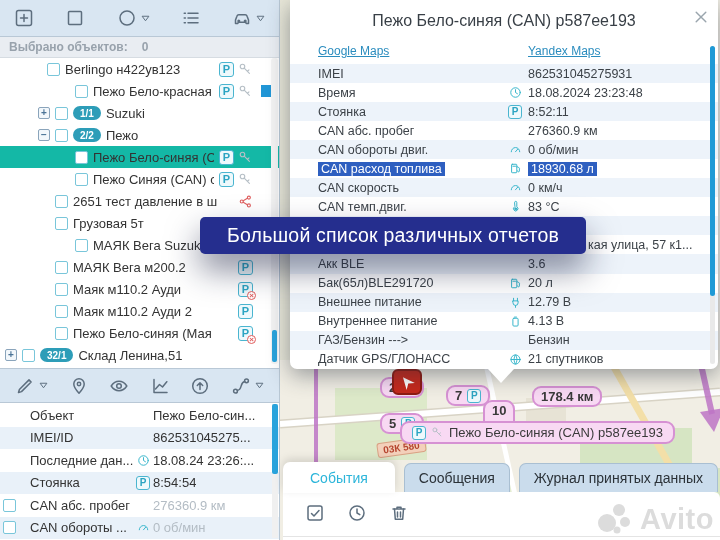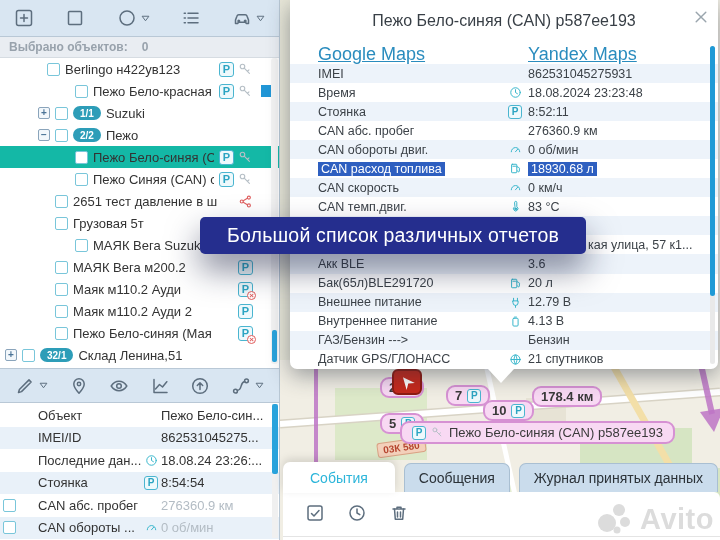--- a/index.html
+++ b/index.html
@@ -58,35 +58,35 @@
 #tree-scroll{position:absolute;right:1px;top:58px;width:7px;height:306px;background:#f3f3f3;border-radius:3px}
 #tree-scroll .thumb{position:absolute;left:1px;width:5px;top:272px;height:32px;background:#29a3dc;border-radius:2px}
 #action-toolbar{position:absolute;left:0;top:368px;width:100%;height:35px;background:#d9e6f2;
   border-top:1px solid #b9c8d6;border-bottom:1px solid #b9c8d6;display:flex;align-items:center;
   justify-content:space-between;padding:0 15px}
 #info-table{position:absolute;left:0;top:404px;width:100%;height:136px;overflow:hidden;font-size:13px}
 .info-row{height:22.5px;display:flex;align-items:center;padding-left:3px}
 .info-row:nth-child(even){background:#e9f1f9}
 .cb-spacer{width:15px;flex:none}
 .info-row .cb{margin-right:2px}
-.info-label{width:103px;flex:none;white-space:nowrap;overflow:hidden;margin-left:20px}
+.info-label{width:103px;flex:none;white-space:nowrap;overflow:hidden;margin-left:12px}
 .info-icon{width:20px;flex:none;display:flex;justify-content:center;align-items:center}
 .info-value{white-space:nowrap;overflow:hidden}
 .info-row.muted .info-value{color:#b3bcc4}
 #info-scroll{position:absolute;right:1px;top:404px;width:6px;height:134px;background:#f0f0f0}
 #info-scroll .thumb{position:absolute;left:0;top:0;width:6px;height:70px;background:#29a3dc;border-radius:2px}
 
 
 #popup{position:absolute;left:290px;top:0;width:428px;height:369px;background:#fff;
   border-radius:0 0 7px 7px;box-shadow:0 6px 22px rgba(35,45,60,.45);z-index:20}
 #popup-pointer{position:absolute;left:198px;top:100%;width:0;height:0;
   border:13px solid transparent;border-top:14px solid #fff;border-bottom:0}
 #popup-title{padding-top:12px;height:44px;text-align:center;font-size:16px;color:#383f46}
 #popup-close{position:absolute;right:9px;top:9px;width:16px;height:16px;color:#9aa5ad;cursor:pointer}
-#popup-links{position:relative;height:20px;font-size:18px}
+#popup-links{position:relative;height:20px;font-size:12px}
 .plink{position:absolute;left:28px;color:#2a8cbe;text-decoration:underline;cursor:pointer}
 .plink2{left:238px}
 #popup-rows{position:absolute;top:64px;left:0;width:100%;height:305px;overflow:hidden;font-size:12.5px;color:#3c4248}
 .prow{height:19.05px;display:flex;align-items:center}
 .prow:nth-child(odd){background:#edf3fa}
 .prow-label{width:212px;flex:none;padding-left:28px;white-space:nowrap;overflow:hidden}
 .prow-icon{width:26px;flex:none;display:flex;justify-content:center;align-items:center}
 .prow-value{white-space:nowrap;overflow:hidden}
 .prow.addr .prow-value{padding-left:60px}
 .hl{background:#2e5fc0;color:#fff;padding:0 3px}
@@ -144,21 +144,21 @@
         </div>
         <div class="unit-marker" style="left: 112px; top: 369px;">
           <svg viewBox="0 0 20 20">
             <path d="M4 16.5 10 3l6 13.5-6-4.3z" fill="#ffffff"></path>
           </svg>
         </div>
         <div class="map-pill" style="left: 166px; top: 385px;">
           <span>7</span>
           <span class="pbadge small">P</span>
         </div>
-        <div class="map-pill" style="left: 203px; top: 400px;">
+        <div class="map-pill" style="left: 203px; top: 400px; flex-direction: column;">
           <span>10</span>
           <span class="pbadge small">P</span>
         </div>
         <div class="map-pill" style="left: 252px; top: 386px;">
           <span>178.4 км</span>
         </div>
         <div class="map-pill" style="left: 100px; top: 413px;">
           <span>5</span>
           <span class="pbadge small">P</span>
         </div>

